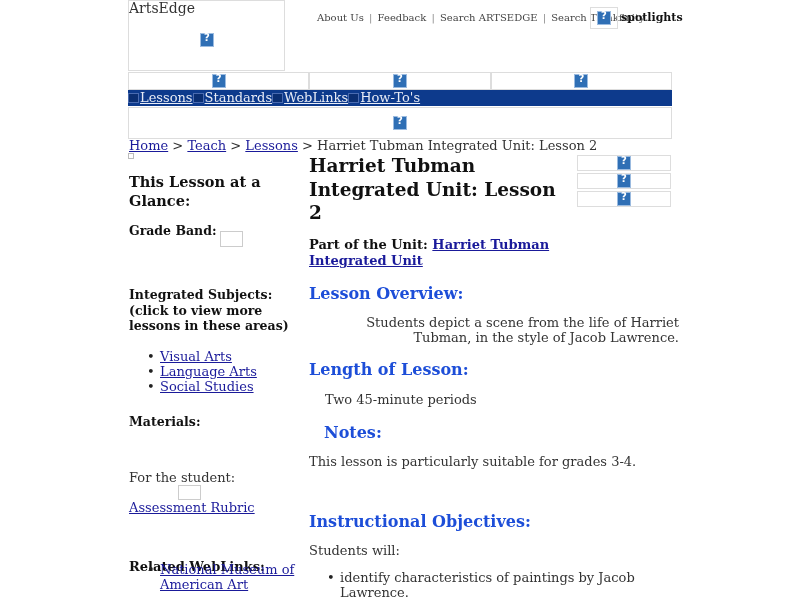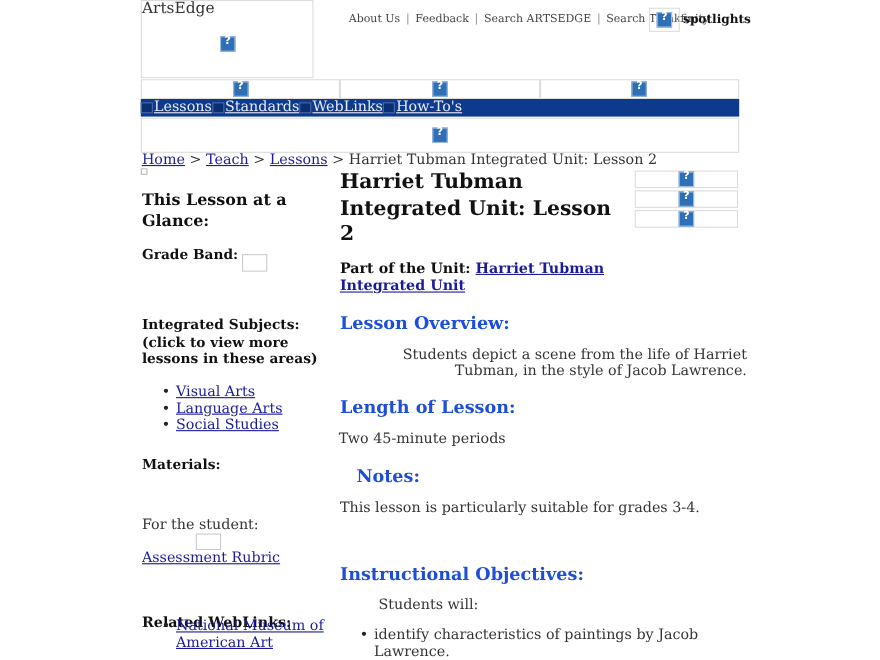--- a/index.html
+++ b/index.html
@@ -59,25 +59,25 @@
   #side-imgs { left: 577px; top: 155px; width: 94px; }
   .side-img-cell { height: 16px; border: 1px solid #ddd; box-sizing: border-box; margin-bottom: 2px;
                    display: flex; align-items: center; justify-content: center; }
   #unit-line { left: 309px; top: 237px; width: 260px; font-size: 13px; font-weight: bold; line-height: 16px; color: #111; }
   #unit-line a { color: #1a1a9a; }
   .main-h { font-size: 16px; font-weight: bold; color: #1d4ed8; }
   .main-p { font-size: 13px; color: #333; line-height: 15px; text-align: right; }
   #overview-h { left: 309px; top: 284px; }
   #overview-p { left: 309px; top: 315px; width: 370px; }
   #length-h { left: 309px; top: 360px; }
-  #length-p { left: 308px; top: 392px; }
+  #length-p { left: 325px; top: 392px; }
   #notes-h { left: 324px; top: 423px; text-align: center; }
   #notes-p { left: 309px; top: 454px; }
   #obj-h { left: 309px; top: 512px; }
-  #obj-p { left: 309px; top: 543px; margin-left: 35px; }
+  #obj-p { left: 309px; top: 543px; }
   #obj-list { left: 309px; top: 570px; width: 340px; color: #333; }
   #obj-list li { padding-left: 31px; }
 </style>
 </head>
 <body>
 
 
 
 
 <div id="logo-box" class="abs"></div>

